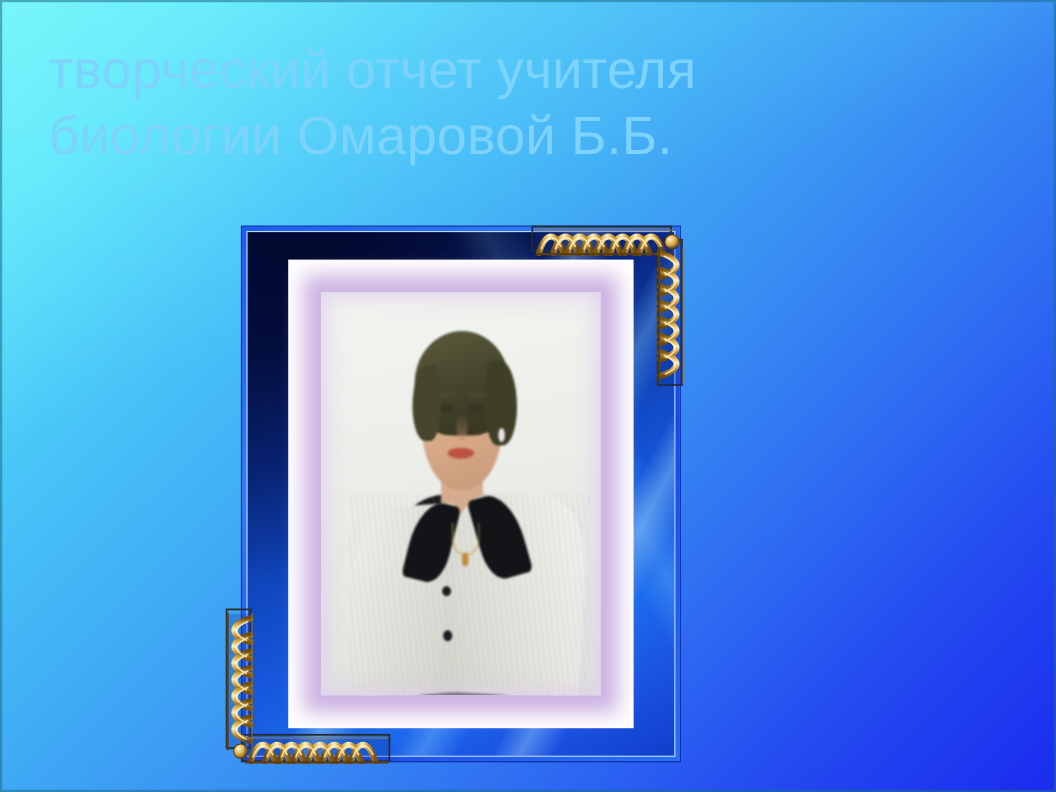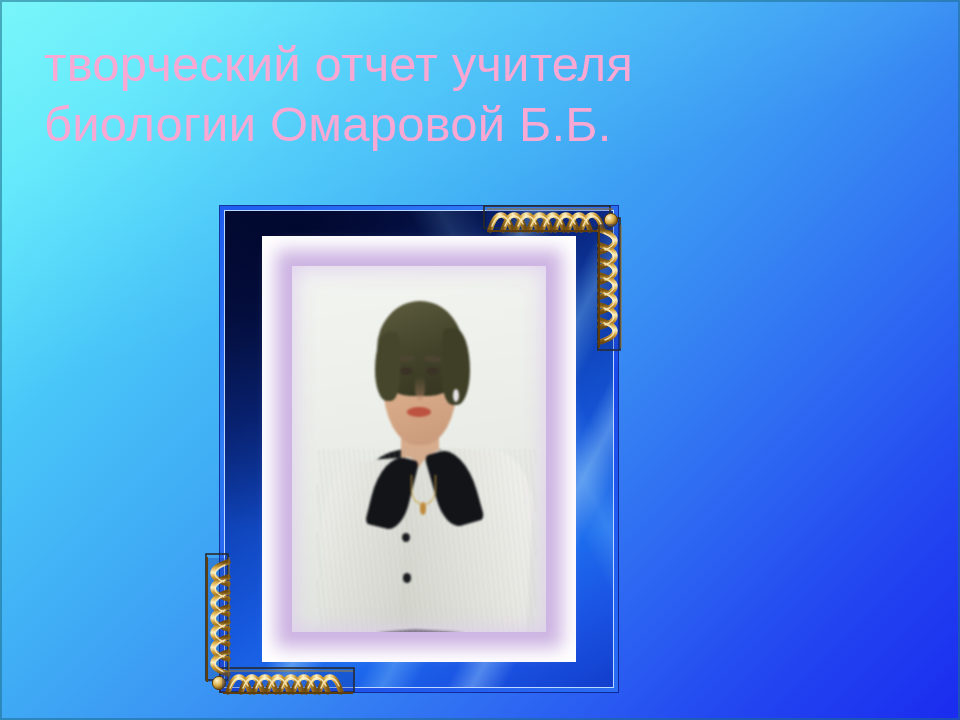--- a/index.html
+++ b/index.html
@@ -39,21 +39,21 @@
   .slide-edge{
     position:absolute;inset:0;
     border:2px solid rgba(30,110,140,.55);
     box-sizing:border-box;pointer-events:none;
   }
 
   
   #title{
     position:absolute;left:44px;top:34px;width:830px;
     font-size:49px;line-height:1.23;
-    color:#f9a8d4;
+    color:#7dd3fc;
     letter-spacing:.2px;
     text-align:left;
     white-space:pre-line;
     font-weight:400;
   }
 
   
   #photo-frame{
     position:absolute;left:220px;top:206px;width:398px;height:486px;
   }

